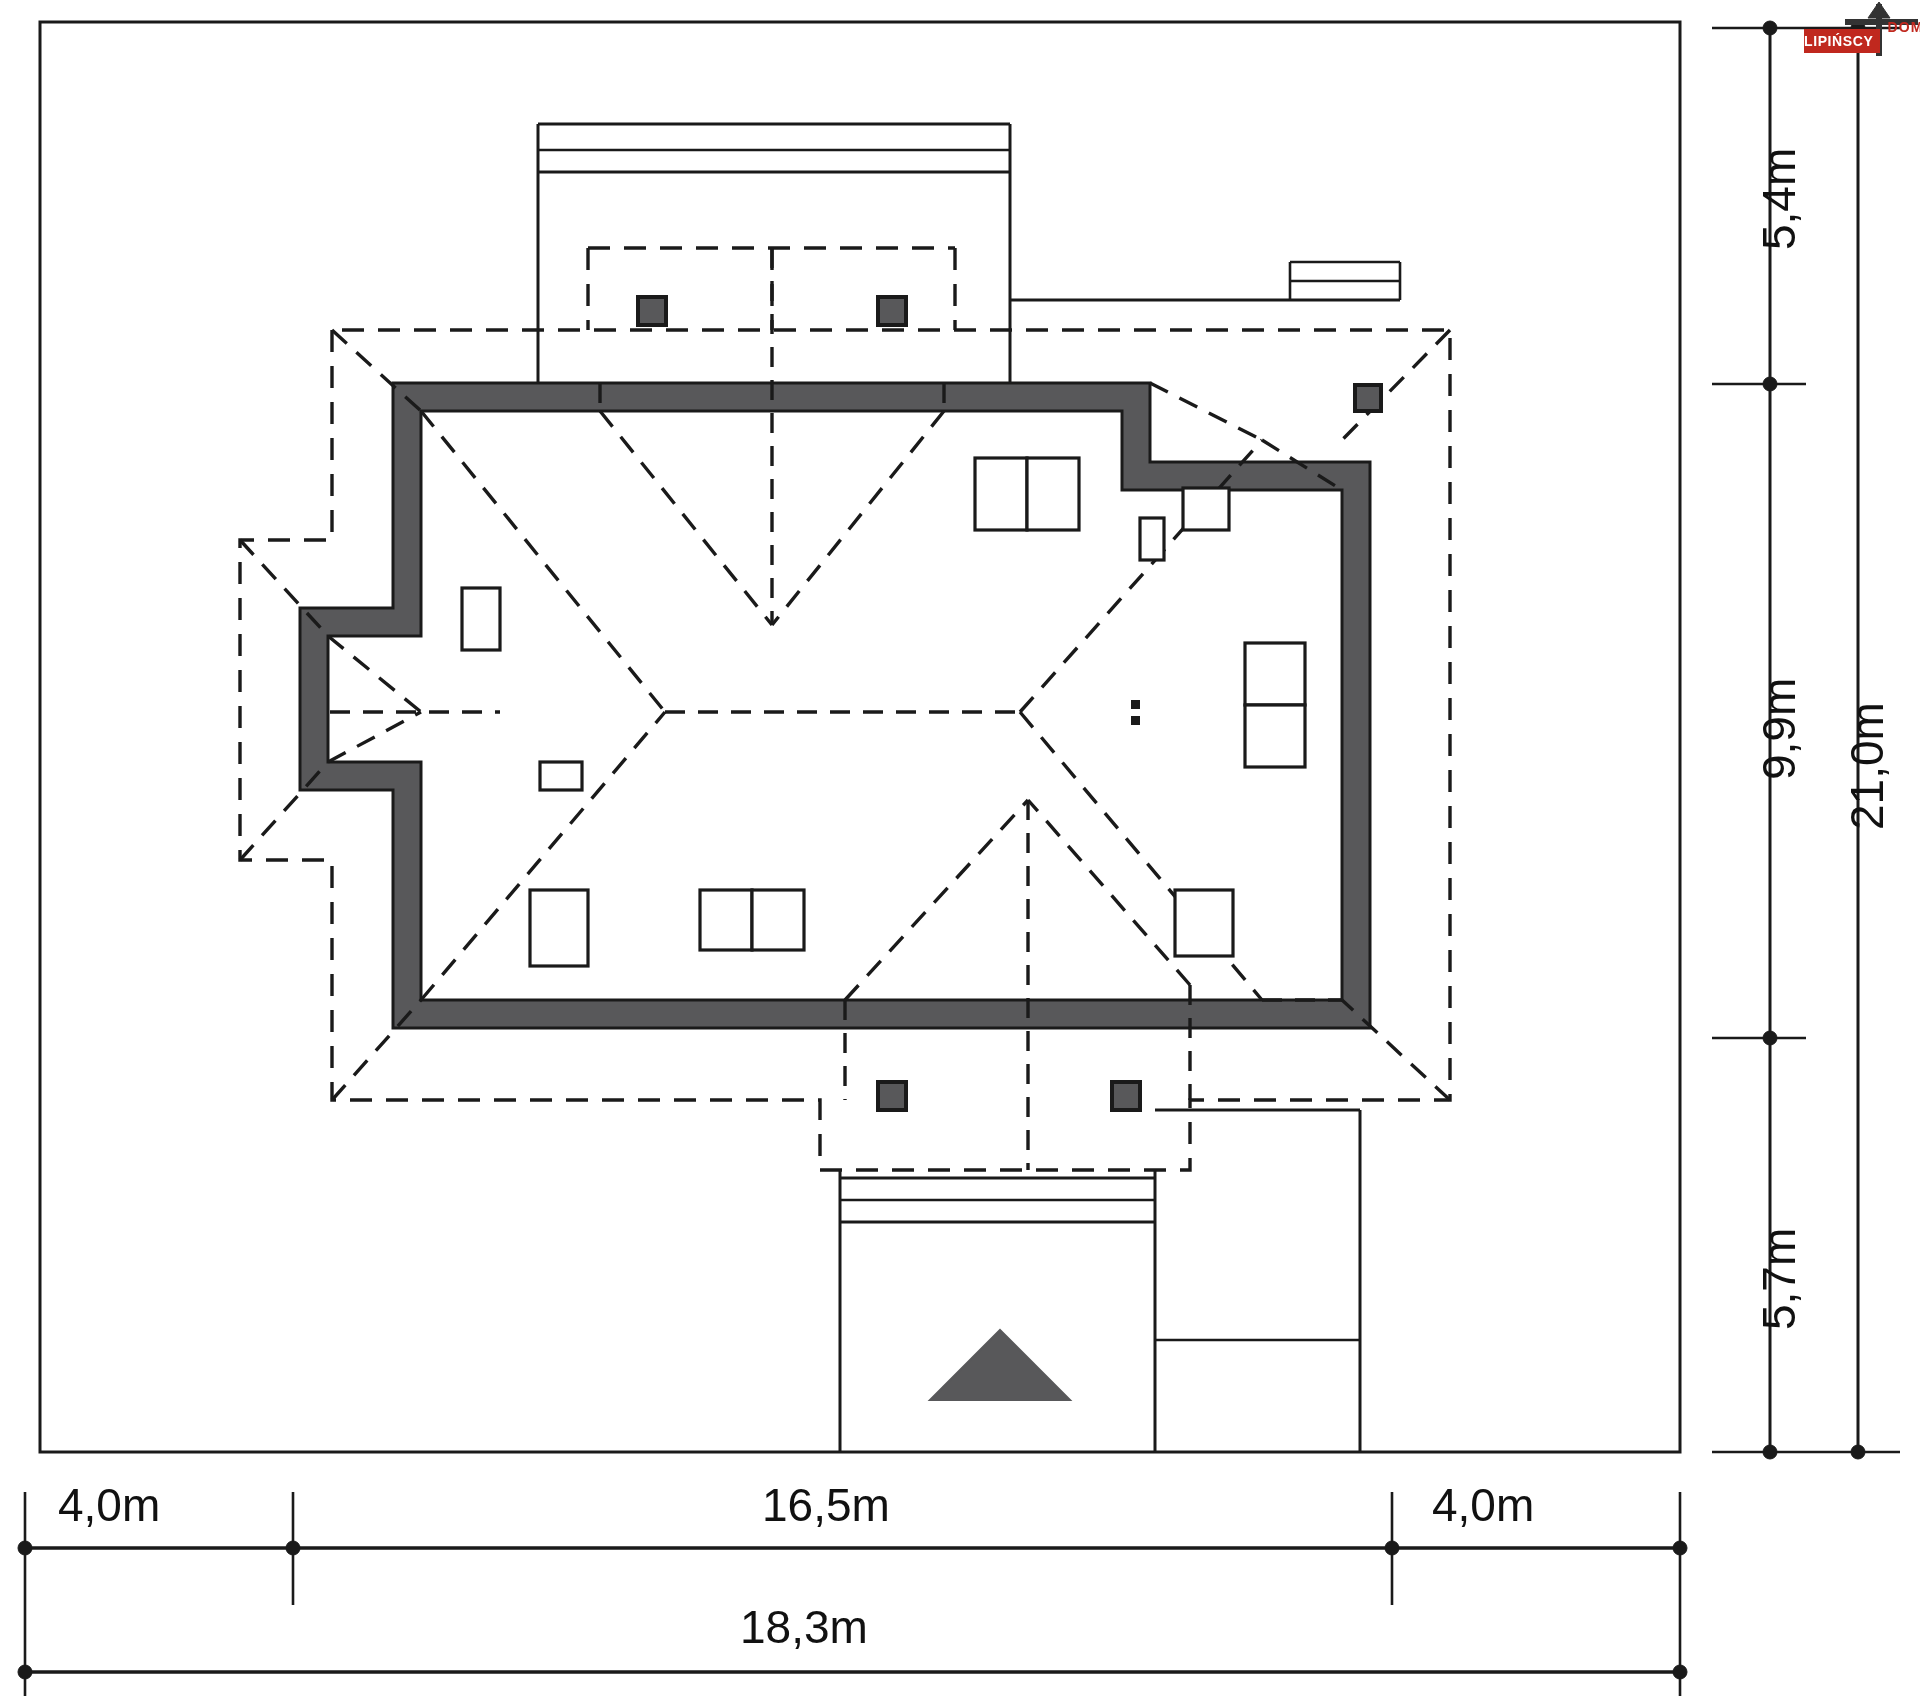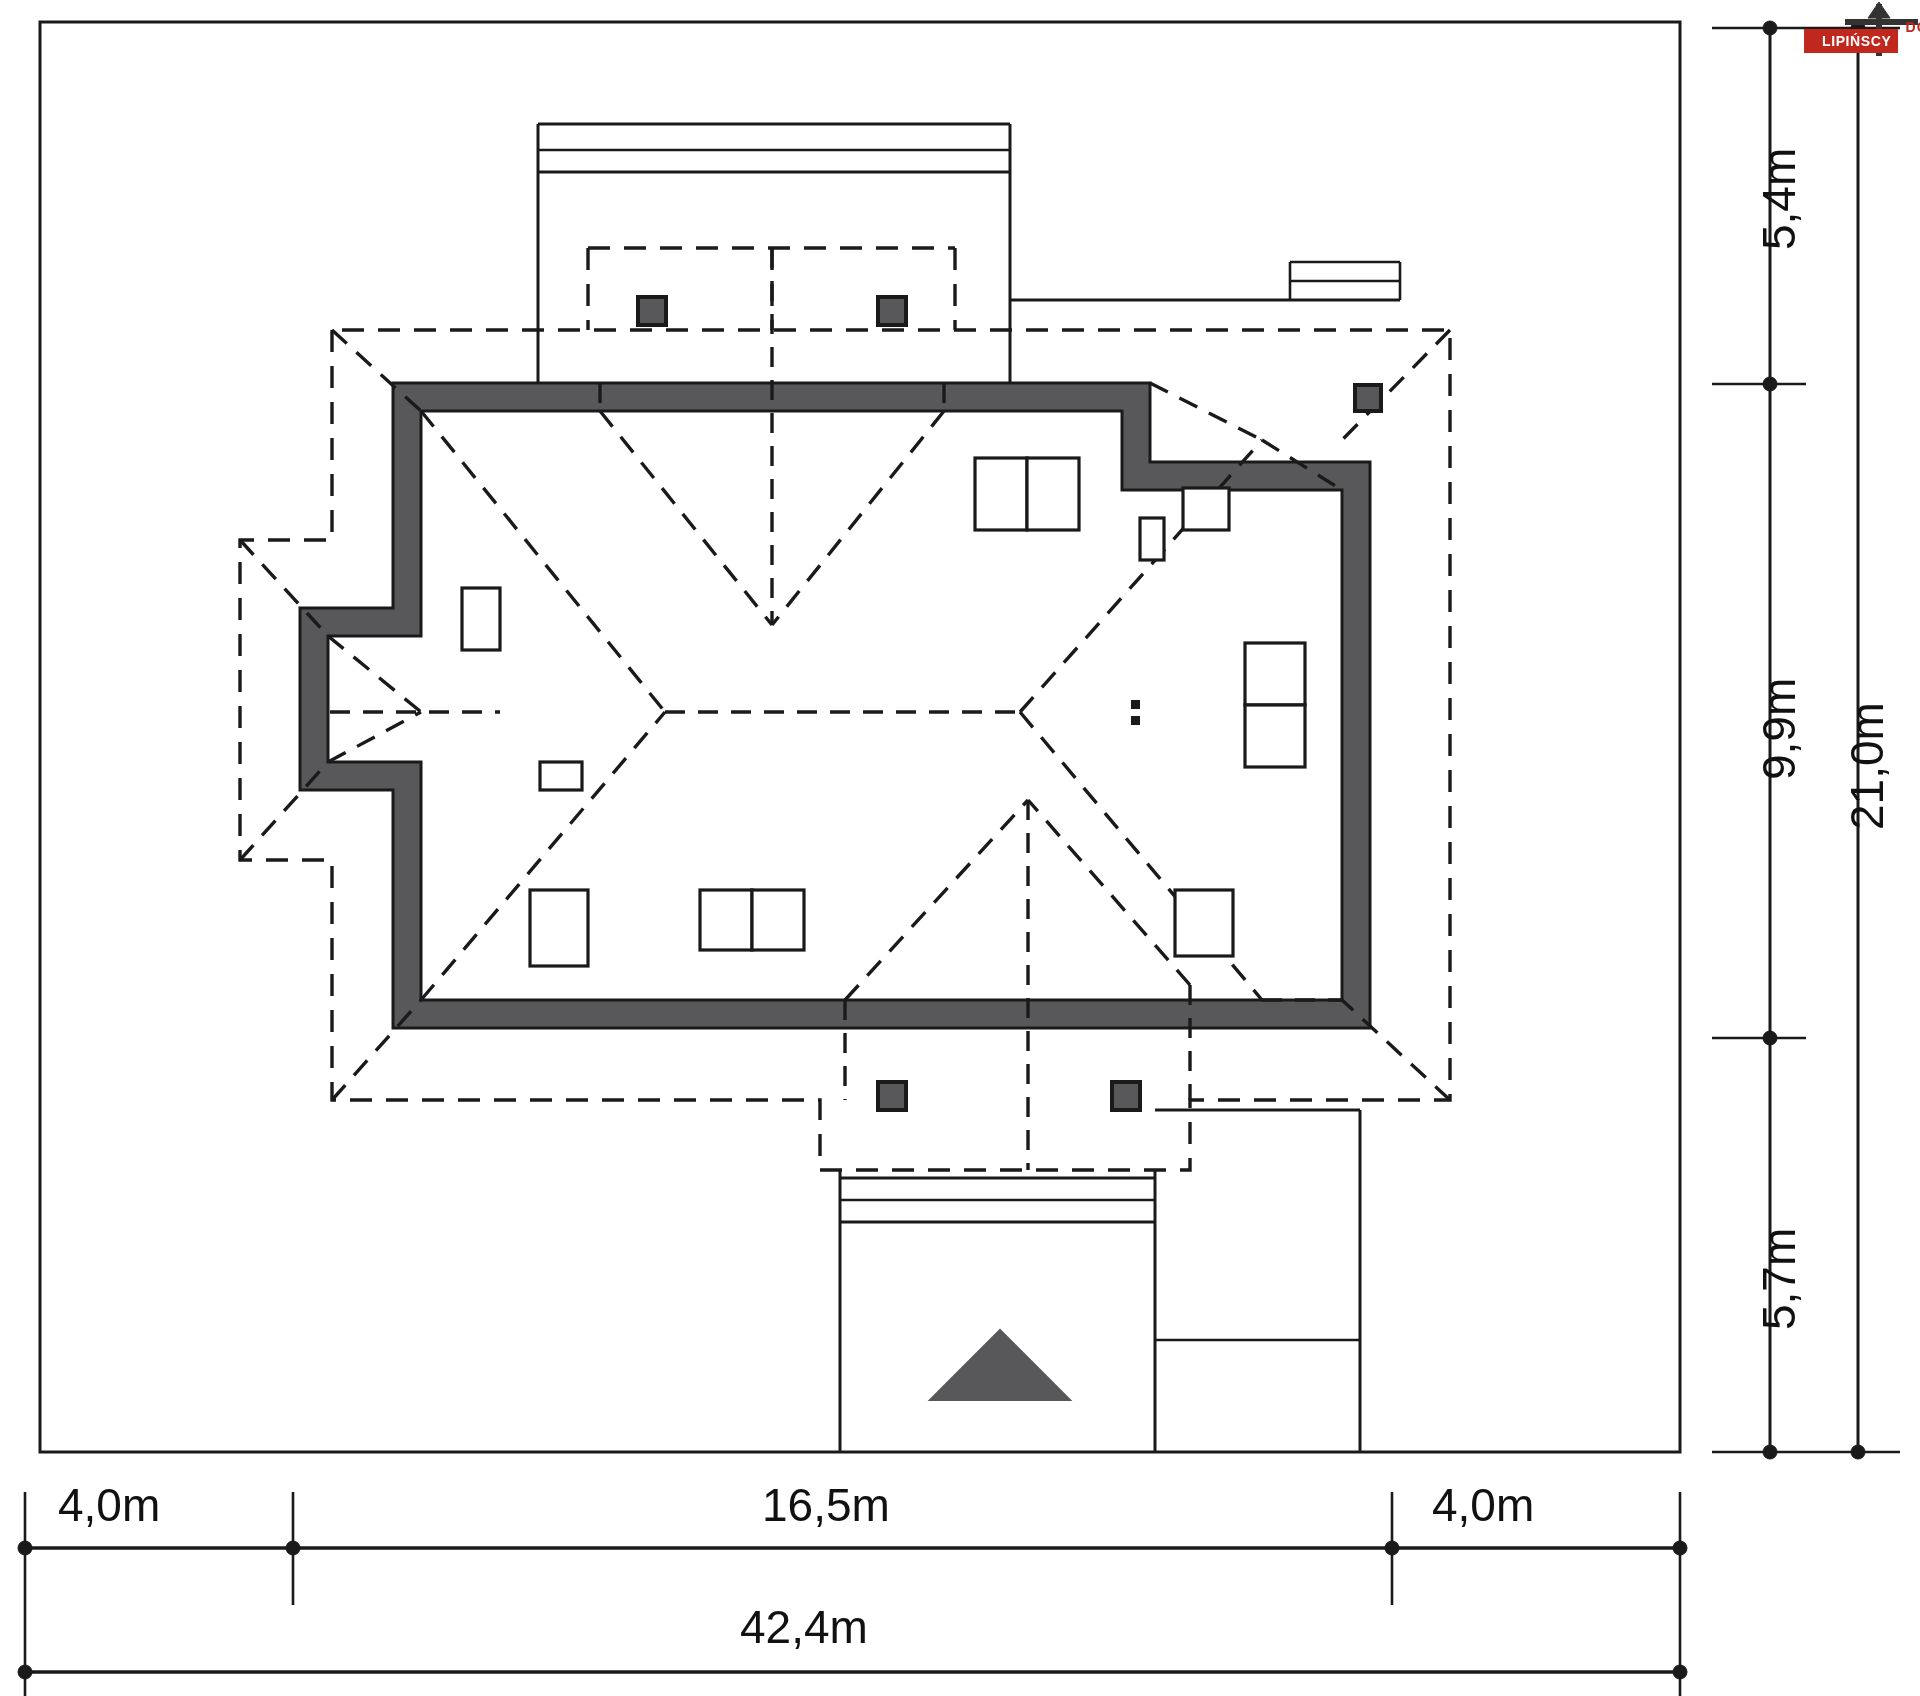--- a/index.html
+++ b/index.html
@@ -33,21 +33,21 @@
     align-items: center;
     height: 30px;
     z-index: 40;
   }
   #logo-lipinscy {
     background: #c0281e;
     color: #ffffff;
     font-size: 14px;
     font-weight: bold;
     letter-spacing: 0.6px;
-    padding: 5px 7px 5px 18px;
+    padding: 5px 7px 5px 0;
     line-height: 1;
     font-family: "Liberation Sans", sans-serif;
     margin-top: 28px;
   }
   #logo-domy {
     color: #c0281e;
     font-size: 14px;
     font-weight: bold;
     letter-spacing: 1.2px;
     padding-left: 7px;
@@ -285,15 +285,15 @@
   <div class="dim-label dim-vert" style="left:1752px; top:1330px; font-size:46px;">5,7m</div>
 
   <div class="dim-label dim-vert" style="left:1840px; top:830px; font-size:46px;">21,0m</div>
 
   <div class="dim-label" style="left:58px; top:1478px; font-size:46px;">4,0m</div>
 
   <div class="dim-label" style="left:738px; top:1478px; font-size:46px;margin-left:24px;">16,5m</div>
 
   <div class="dim-label" style="left:1432px; top:1478px; font-size:46px;">4,0m</div>
 
-  <div class="dim-label" style="left:740px; top:1600px; font-size:46px;">42,4m</div>
+  <div class="dim-label" style="left:740px; top:1600px; font-size:46px;">18,3m</div>
 
 </div>
 
 </body></html>

